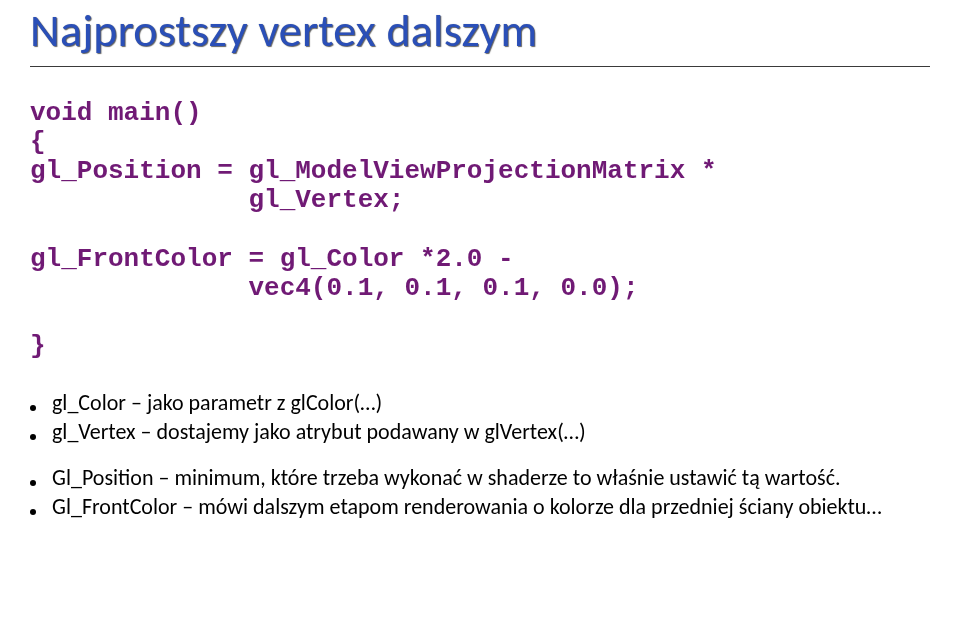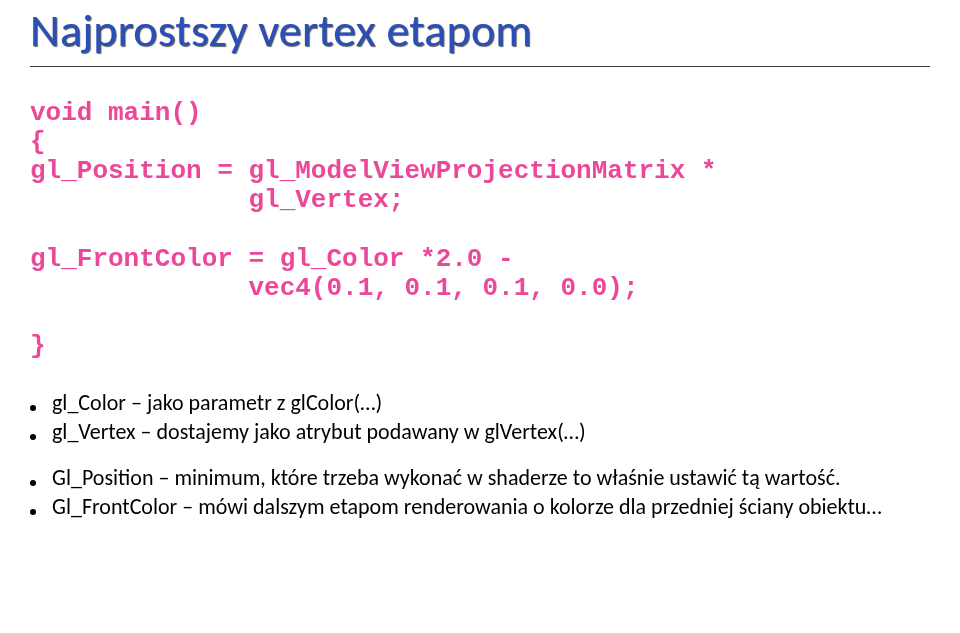--- a/index.html
+++ b/index.html
@@ -15,21 +15,21 @@
     padding-bottom: 6px;
   }
   .rule { border: none; border-top: 1px solid #3a3a3a; margin-top: 2px; }
   .body { padding-top: 32px; }
   .code {
     font-family: "Courier New", Courier, monospace;
     font-size: 26px;
     line-height: 1.12;
     white-space: pre;
     font-weight: 700;
-    color: #ec4899;
+    color: #701a75;
   }
   .notes {
     margin-top: 28px;
     font-family: Calibri, "Segoe UI", Arial, sans-serif;
   }
   .note-line {
     display: flex;
     align-items: baseline;
     font-size: 22px;
     line-height: 1.25;
@@ -46,21 +46,21 @@
     align-self: center;
   }
   .group2 { margin-top: 18px; }
 </style>
 </head>
 <body>
 
 <div class="slide">
 
   <div class="title-wrap">
-    <div class="title">Najprostszy vertex etapom</div>
+    <div class="title">Najprostszy vertex dalszym</div>
     <hr class="rule">
   </div>
 
   <div class="body">
 
     <div class="code">void main()
 {
 gl_Position = gl_ModelViewProjectionMatrix *
               gl_Vertex;
 

